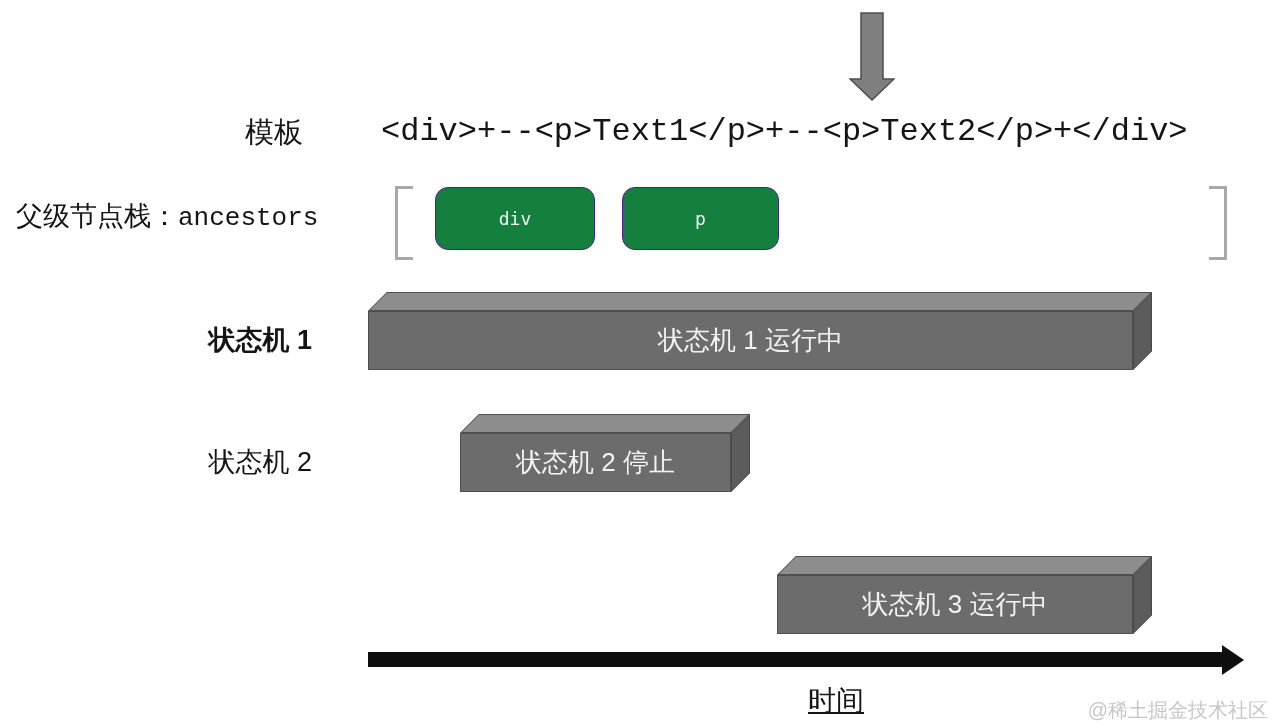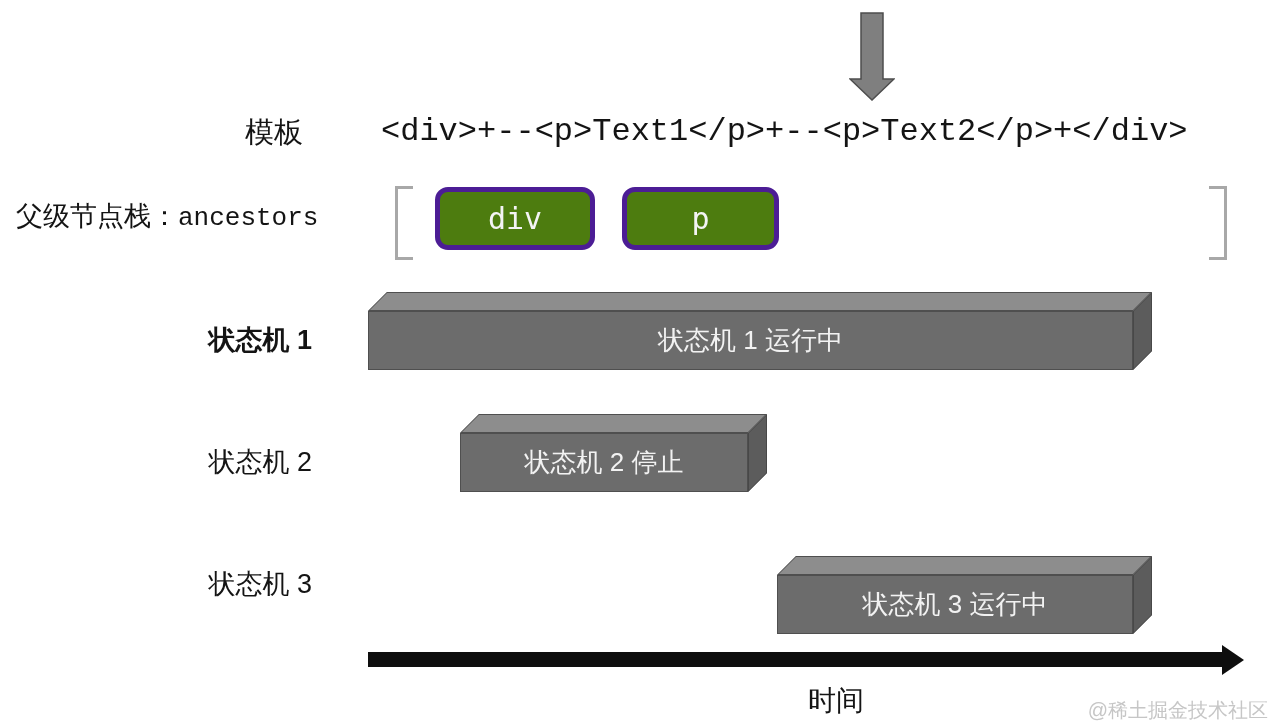--- a/index.html
+++ b/index.html
@@ -31,22 +31,22 @@
   .anc-label {
     position: absolute; left: 16px; top: 199px;
     font-size: 27px; line-height: 34px; color: #141414;
   }
   .anc-label .mono { font-family: Liberation Mono, monospace; font-size: 26px; }
   .bracket { position: absolute; top: 186px; height: 68px; width: 15px; }
   .bracket-left  { left: 395px; border-left: 3px solid #a8a8a8; border-top: 3px solid #a8a8a8; border-bottom: 3px solid #a8a8a8; }
   .bracket-right { left: 1209px; border-right: 3px solid #a8a8a8; border-top: 3px solid #a8a8a8; border-bottom: 3px solid #a8a8a8; }
   .stack-box {
     position: absolute; top: 187px; height: 63px;
-    background: #4d7c0f; border: 5px solid #4c1d95; border-radius: 13px;
-    color: #f4f4f4; font-family: "DejaVu Sans Mono", monospace; font-size: 30px;
+    background: #15803d; border: 1px solid #4c1d95; border-radius: 13px;
+    color: #f4f4f4; font-family: "DejaVu Sans Mono", monospace; font-size: 18px;
     display: flex; align-items: center; justify-content: center; box-sizing: border-box;
   }
   .box-div { left: 435px; width: 160px; }
   .box-p   { left: 622px; width: 157px; }
 
   
   .machine-label {
     position: absolute; left: 150px; width: 162px; text-align: right;
     font-size: 27px; line-height: 44px; color: #141414;
   }
@@ -69,21 +69,21 @@
     background: #5c5c5c; border: 1px solid #484848; box-sizing: border-box;
     transform: skewY(-45deg); transform-origin: top left; z-index: 1;
   }
 
   
   .time-shaft { position: absolute; left: 368px; top: 652px; width: 854px; height: 15px; background: #0e0e0e; }
   .time-head  { position: absolute; left: 1222px; top: 645px; width: 0; height: 0;
                 border-top: 15px solid transparent; border-bottom: 15px solid transparent;
                 border-left: 22px solid #0e0e0e; }
   .time-label { position: absolute; left: 760px; top: 682px; width: 152px; text-align: center;
-                font-size: 28px; color: #141414; }
+                font-size: 28px; color: #141414; text-decoration: underline; }
 
   .watermark { position: absolute; right: 20px; top: 697px; font-size: 20px; color: #c6c6c6; }
 </style>
 </head>
 <body>
 
 <div class="canvas">
 
   <svg class="down-arrow" width="46" height="89" viewBox="0 0 46 89">
     <polygon points="12,1 34,1 34,67 45,67 23,88 1,67 12,67" fill="#7f7f7f" stroke="#4d4d4d" stroke-width="1.5" stroke-linejoin="miter"></polygon>
@@ -102,29 +102,28 @@
   <div class="machine-label ml-1">状态机 1</div>
   <div class="bar" style="left: 368px; top: 311px; width: 765px;">
     <div class="bar-top"></div>
     <div class="bar-side"></div>
     <div class="bar-front">
       <span>状态机 1 运行中</span>
     </div>
   </div>
 
   <div class="machine-label ml-2">状态机 2</div>
-  <div class="bar" style="left: 460px; top: 433px; width: 271px; padding-left: 17px;">
+  <div class="bar" style="left: 460px; top: 433px; width: 271px;">
     <div class="bar-top"></div>
     <div class="bar-side"></div>
     <div class="bar-front">
       <span>状态机 2 停止</span>
     </div>
   </div>
 
-  <div class="machine-label ml-3">状态机 3</div>
   <div class="bar" style="left: 777px; top: 575px; width: 356px;">
     <div class="bar-top"></div>
     <div class="bar-side"></div>
     <div class="bar-front">
       <span>状态机 3 运行中</span>
     </div>
   </div>
 
   <div class="time-shaft"></div>
   <div class="time-head"></div>

